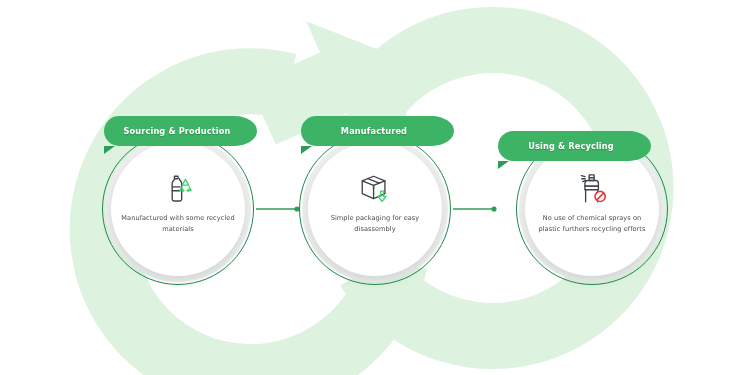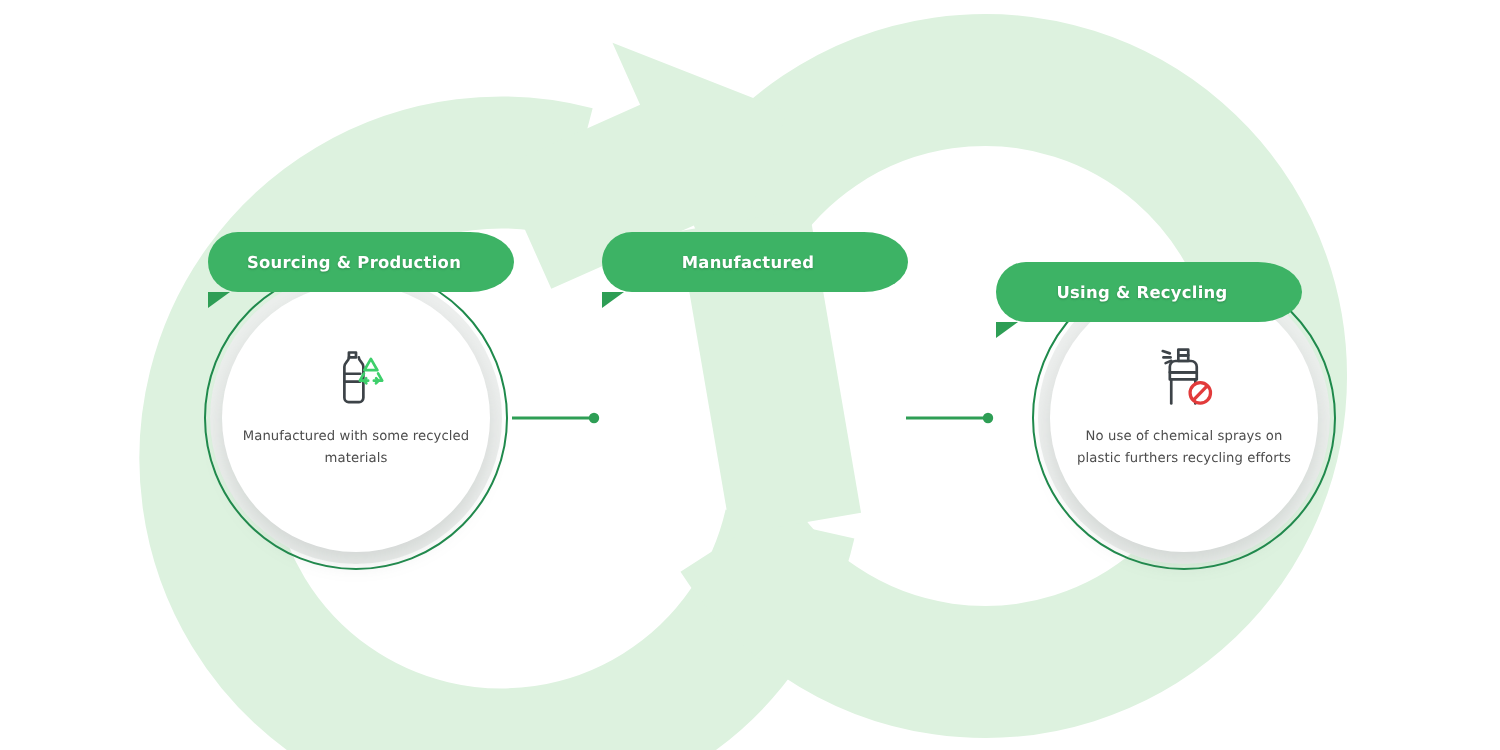--- a/index.html
+++ b/index.html
@@ -201,20 +201,39 @@
     </div>
   </div>
   <div class="tab tab-1">
     <svg class="tab-svg" viewBox="0 0 160 42" aria-hidden="true">
       <path d="M7 30 L7 38 L18 30 Z" fill="#2E9E55"></path>
       <path d="M22 0 H138 a22 15 0 0 1 0 30 H22 a15 15 0 0 1 0 -30 Z" fill="#3DB365"></path>
     </svg>
     <div class="tab-label">Sourcing &amp; Production</div>
   </div>
 
+  <div class="step step-2">
+    <div class="ring"></div>
+    <div class="disc-shadow"></div>
+    <div class="disc">
+      <svg class="step-icon" viewBox="0 0 48 48" aria-hidden="true">
+        <g fill="none" stroke="#3D4348" stroke-width="1.9" stroke-linejoin="round" stroke-linecap="round">
+          <path d="M22 6 L38 12.5 L22 19 L6 12.5 Z"></path>
+          <path d="M6 12.5 V30.5 L22 37.5 V19"></path>
+          <path d="M38 12.5 V30.5 L22 37.5"></path>
+          <path d="M14 9.2 L30 15.8"></path>
+          <path d="M22 19 L22 23.5"></path>
+        </g>
+        <g fill="none" stroke="#3ECF6B" stroke-width="1.9" stroke-linejoin="round" stroke-linecap="round">
+          <path d="M36 27 v7.4 h3.6 L34 41.5 L28.4 34.4 H32 V27 Z"></path>
+        </g>
+      </svg>
+      <div class="step-text">Simple packaging for easy disassembly</div>
+    </div>
+  </div>
   <div class="tab tab-2">
     <svg class="tab-svg" viewBox="0 0 160 42" aria-hidden="true">
       <path d="M7 30 L7 38 L18 30 Z" fill="#2E9E55"></path>
       <path d="M22 0 H138 a22 15 0 0 1 0 30 H22 a15 15 0 0 1 0 -30 Z" fill="#3DB365"></path>
     </svg>
     <div class="tab-label">Manufactured</div>
   </div>
 
   <div class="step step-3">
     <div class="ring"></div>

